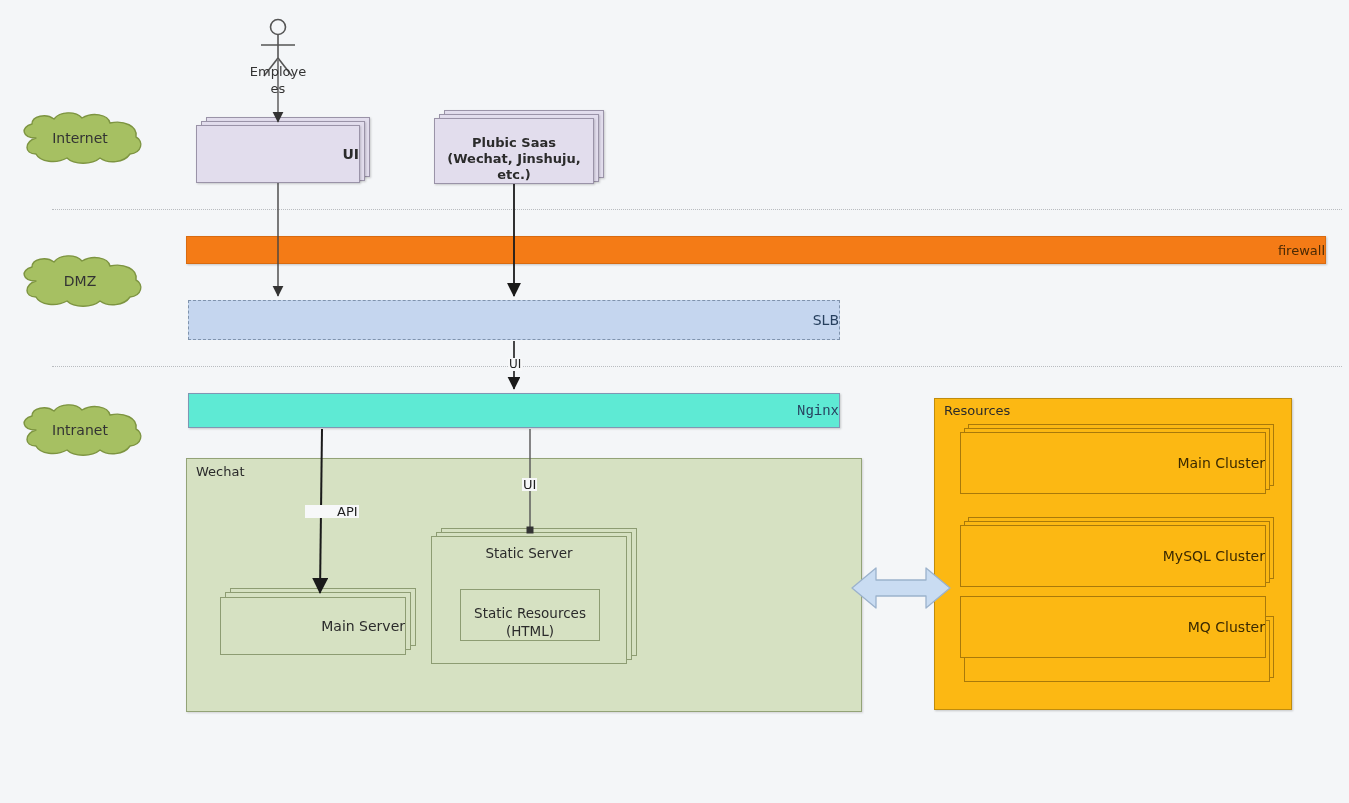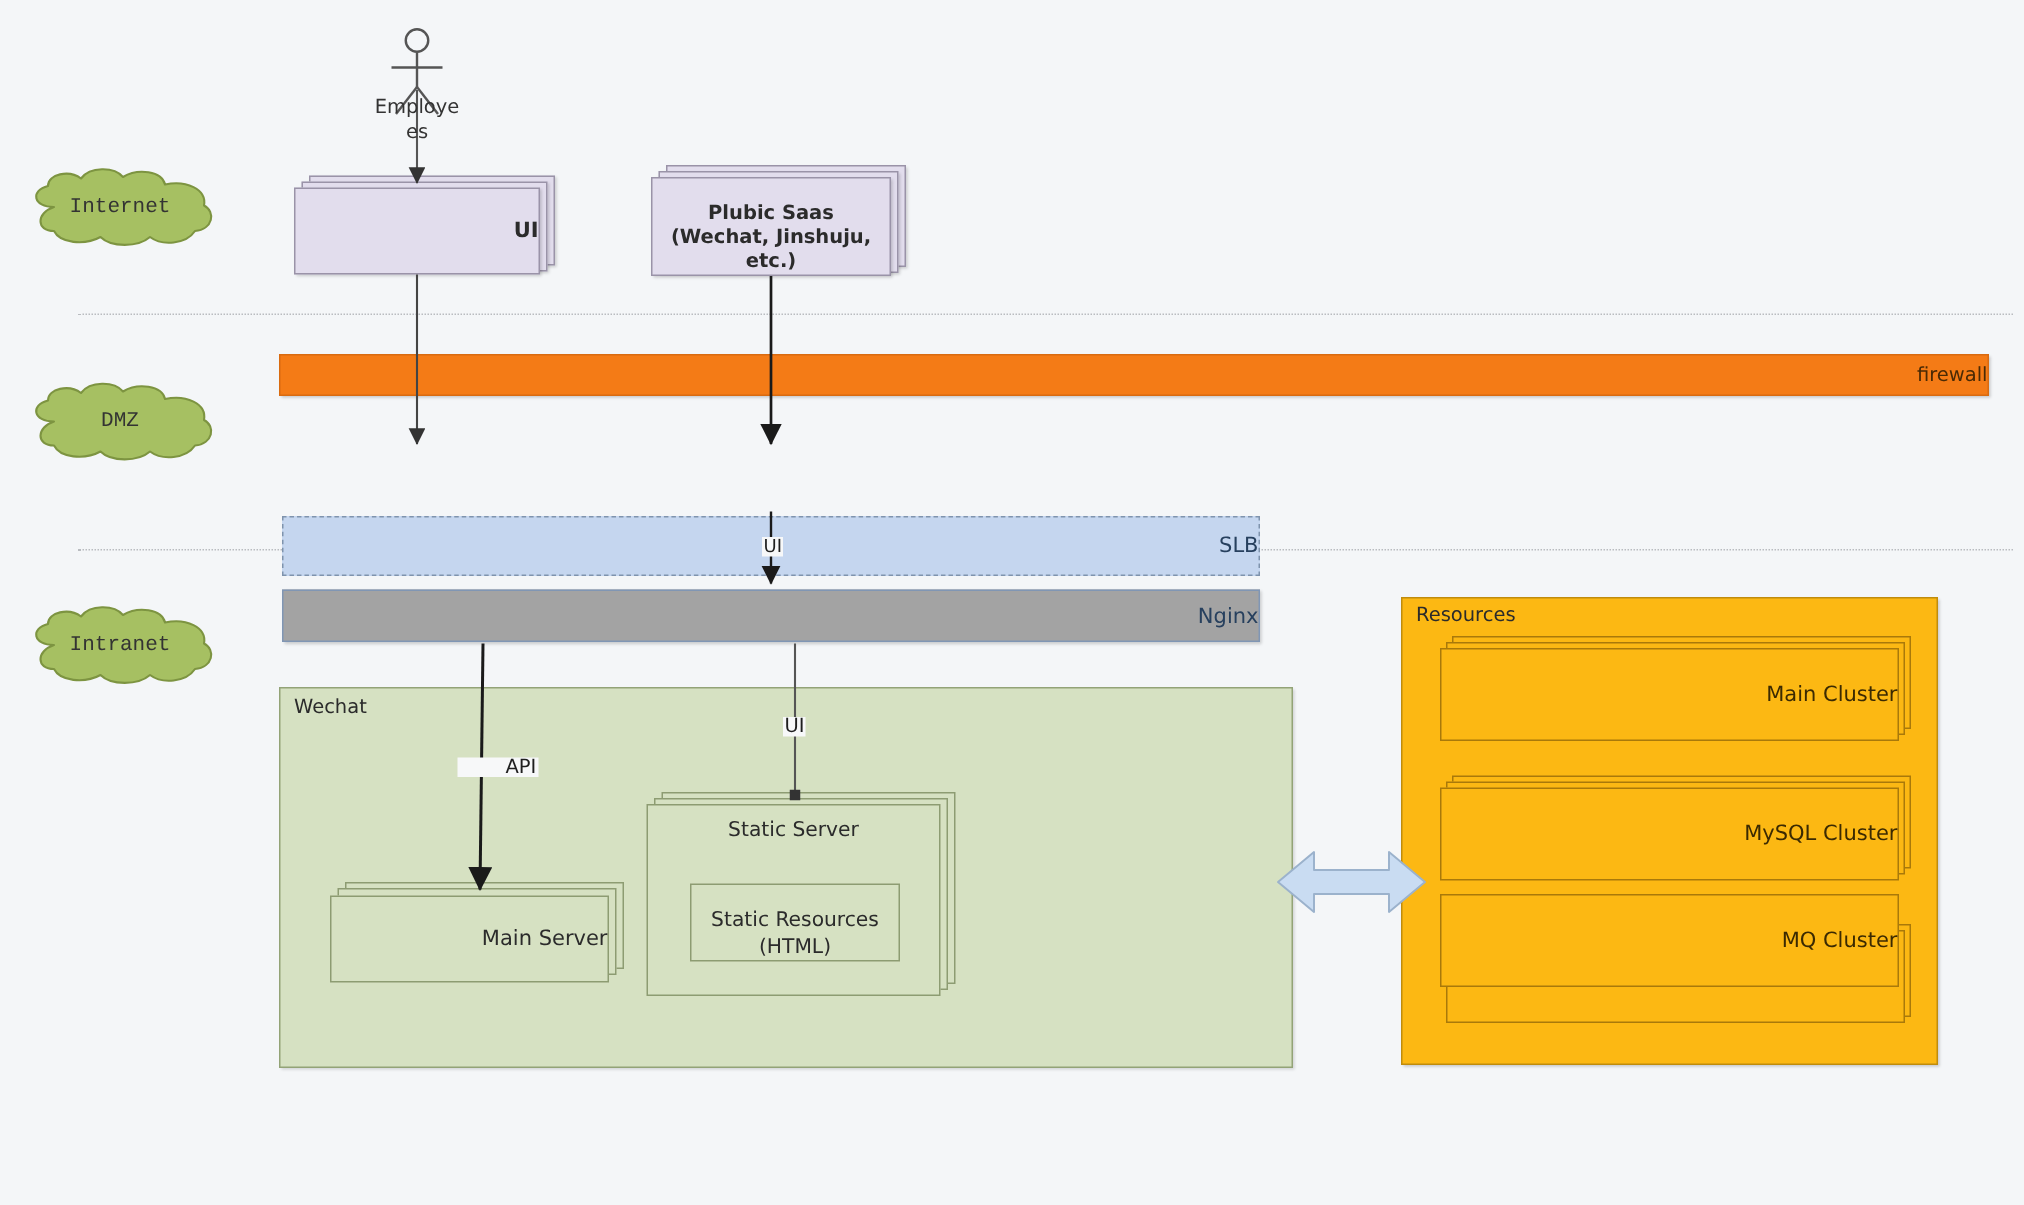--- a/index.html
+++ b/index.html
@@ -38,45 +38,44 @@
     position: absolute;
     left: 0; top: 0;
     width: 136px;
     height: 54px;
     display: flex;
     align-items: center;
     justify-content: center;
     font-size: 14px;
     color: #333;
     z-index: 3;
-    font-family: Liberation Mono, monospace;
   }
 
   
   .zone-divider {
     position: absolute;
     height: 0;
     border-top: 1px dotted #b9bcc0;
   }
 
   
   .lavender {
     background: #e2dded;
     border: 1px solid #9a93a8;
     box-shadow: 1px 1px 2px rgba(0,0,0,0.18);
   }
   .blue {
-    background: #a3a3a3;
+    background: #5eead4;
     border: 1px solid #8096b4;
     box-shadow: 1px 1px 2px rgba(0,0,0,0.18);
+    font-family: Liberation Mono, monospace;
   }
   .blue-dashed {
     background: #c5d6ef;
     border: 1px dashed #7f93ad;
-    margin-top: 44px;
   }
   .firewall {
     background: #f47b16;
     border: 1px solid #d96b10;
     box-shadow: 1px 1px 2px rgba(0,0,0,0.2);
     color: #4a2a05;
     font-size: 13px;
   }
   .green-zone {
     background: #d6e1c2;

